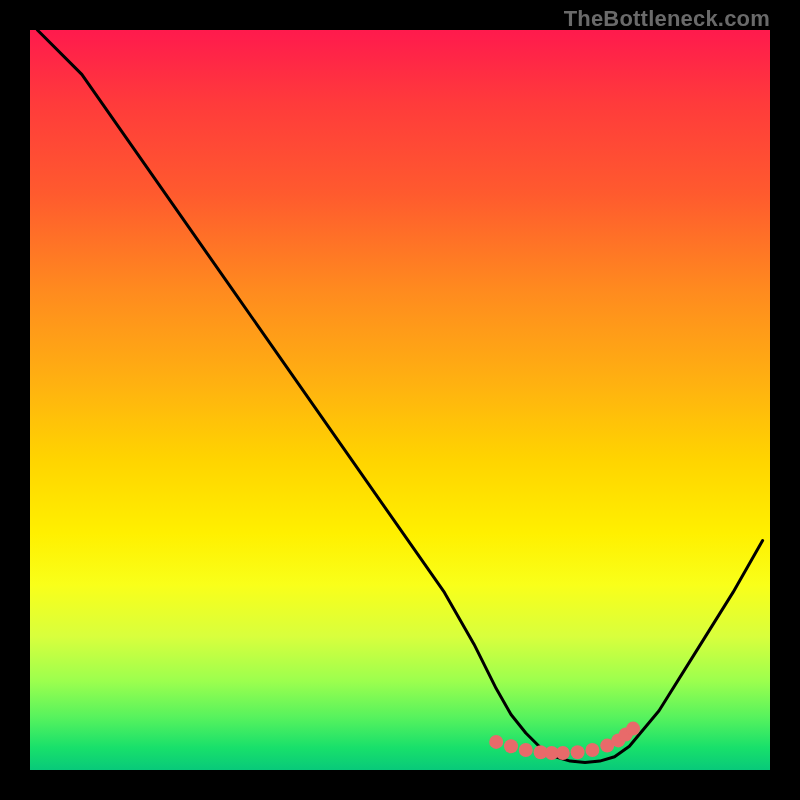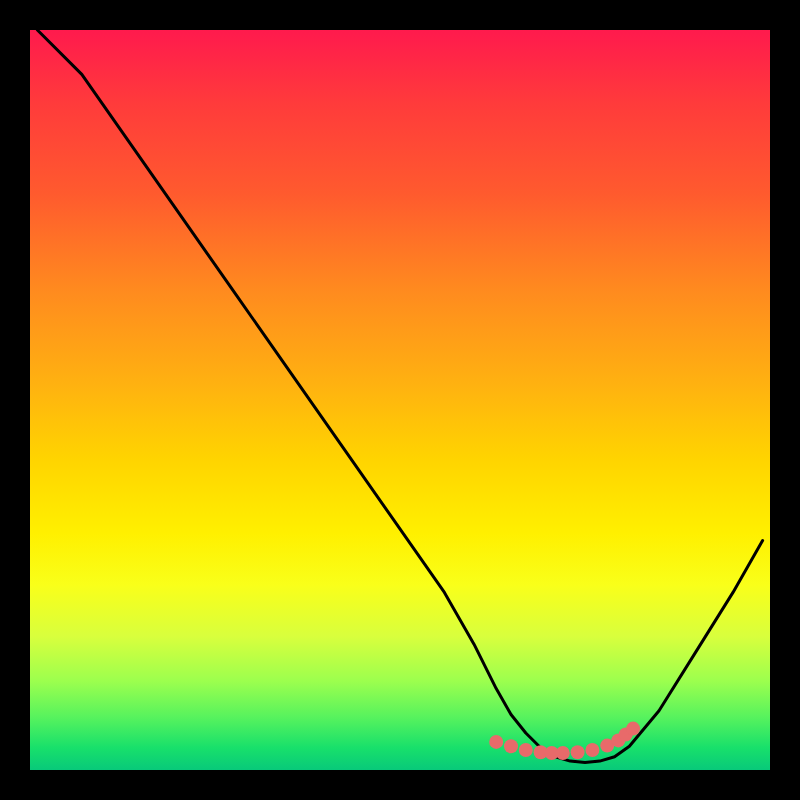--- a/index.html
+++ b/index.html
@@ -68,20 +68,21 @@
   }
   .dot {
     fill: #e86a6a;
     stroke: none;
   }
 </style>
 </head>
 <body>
 
 <div class="frame">
+  <div class="watermark">TheBottleneck.com</div>
   <div class="plot-area">
     <svg class="curve" viewBox="0 0 740 740">
       <path class="curve-line" d="M7.4 0.0 L51.8 44.4 L103.6 118.4 L155.4 192.4 L207.2 266.4 L259.0 340.4 L310.8 414.4 L362.6 488.4 L414.4 562.4 L444.0 614.2 L466.2 658.6 L481.0 684.5 L495.8 703.0 L510.6 717.8 L525.4 726.7 L540.2 731.1 L555.0 732.6 L569.8 731.1 L584.6 726.7 L599.4 716.3 L629.0 680.8 L666.0 621.6 L703.0 562.4 L732.6 510.6"></path>
       <g>
           <circle cx="466.2" cy="711.9" r="7" class="dot"></circle>
           <circle cx="481.0" cy="716.3" r="7" class="dot"></circle>
           <circle cx="495.8" cy="720.0" r="7" class="dot"></circle>
           <circle cx="510.6" cy="722.2" r="7" class="dot"></circle>
           <circle cx="521.7" cy="723.0" r="7" class="dot"></circle>
           <circle cx="532.8" cy="723.0" r="7" class="dot"></circle>

